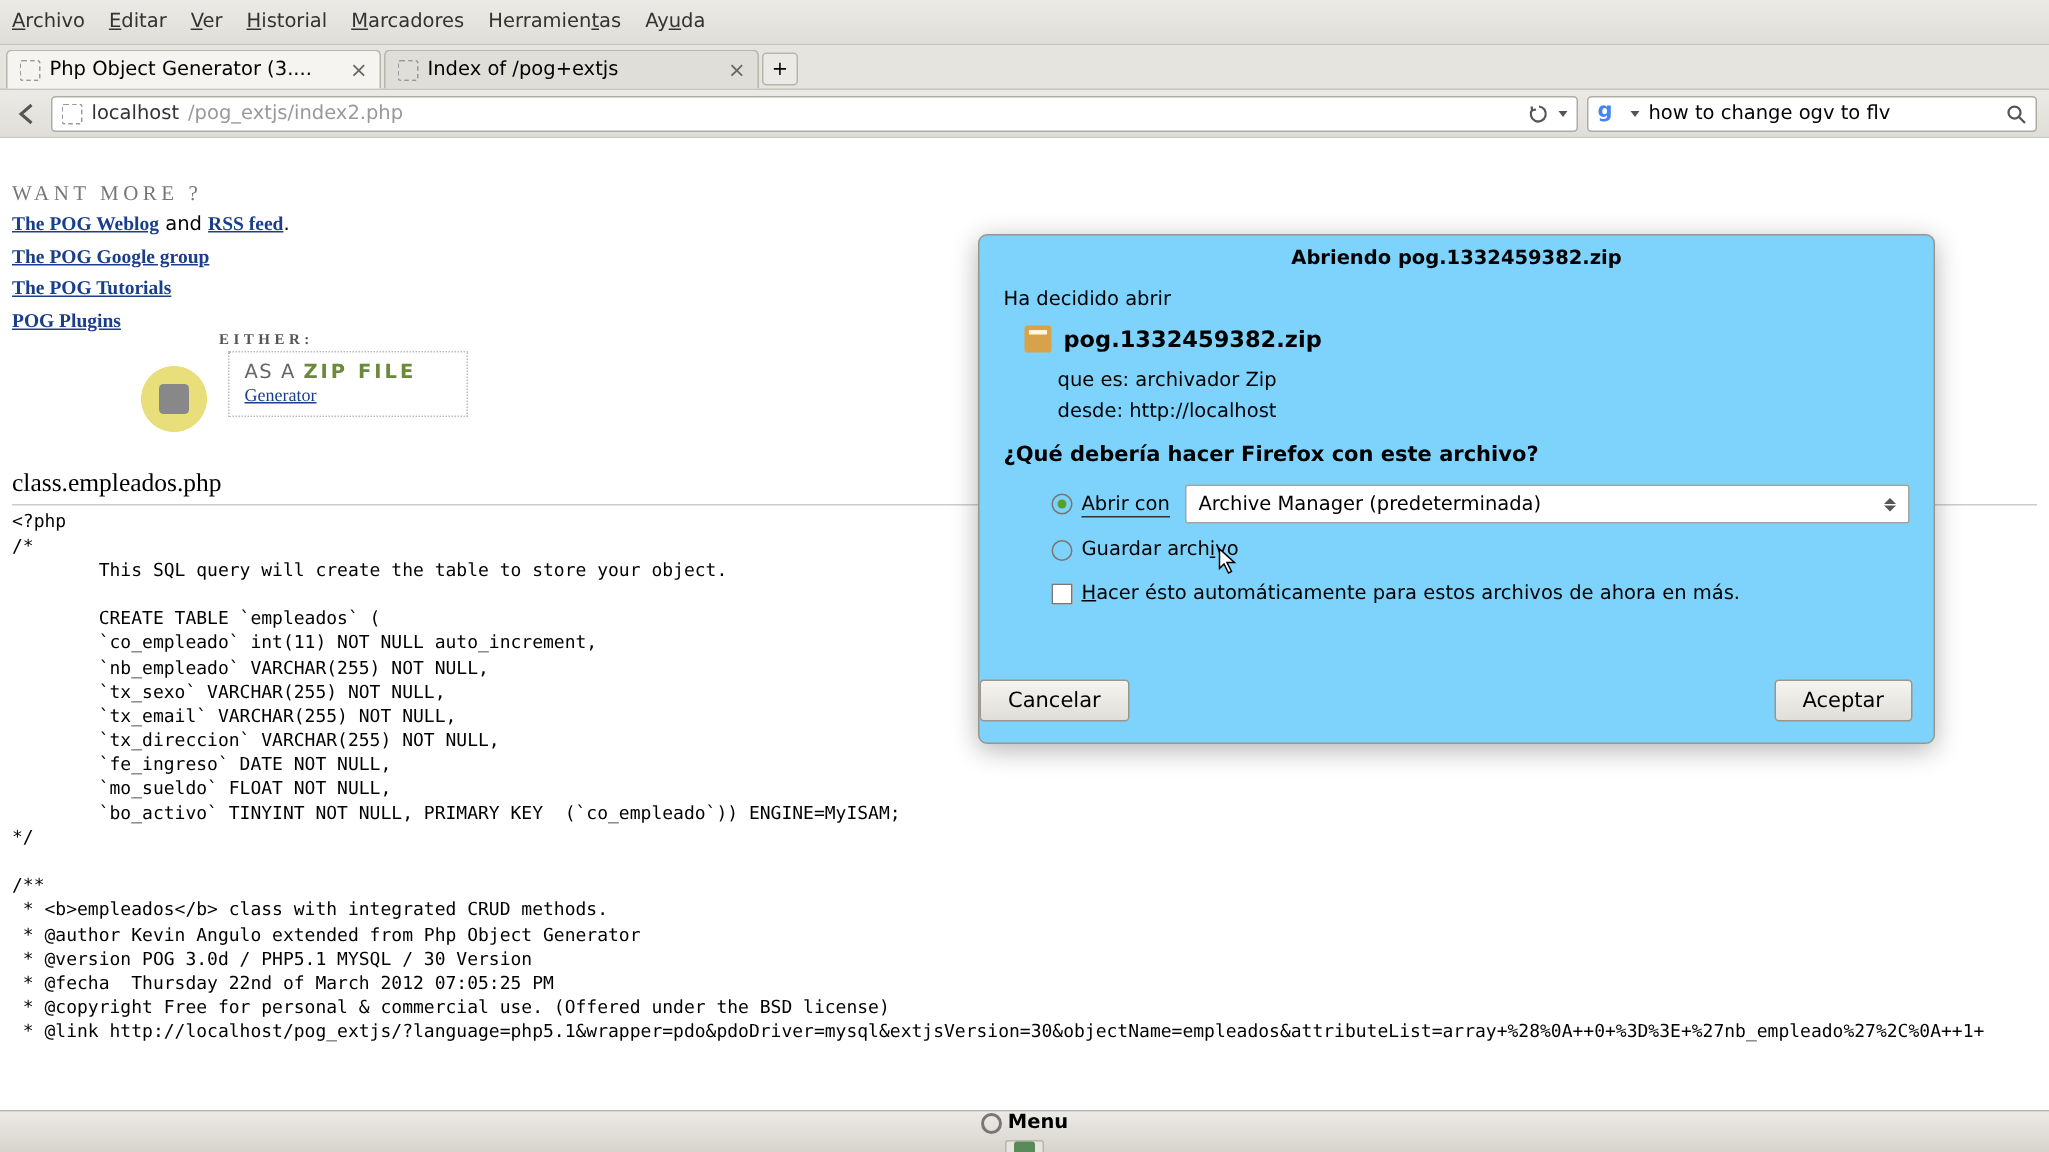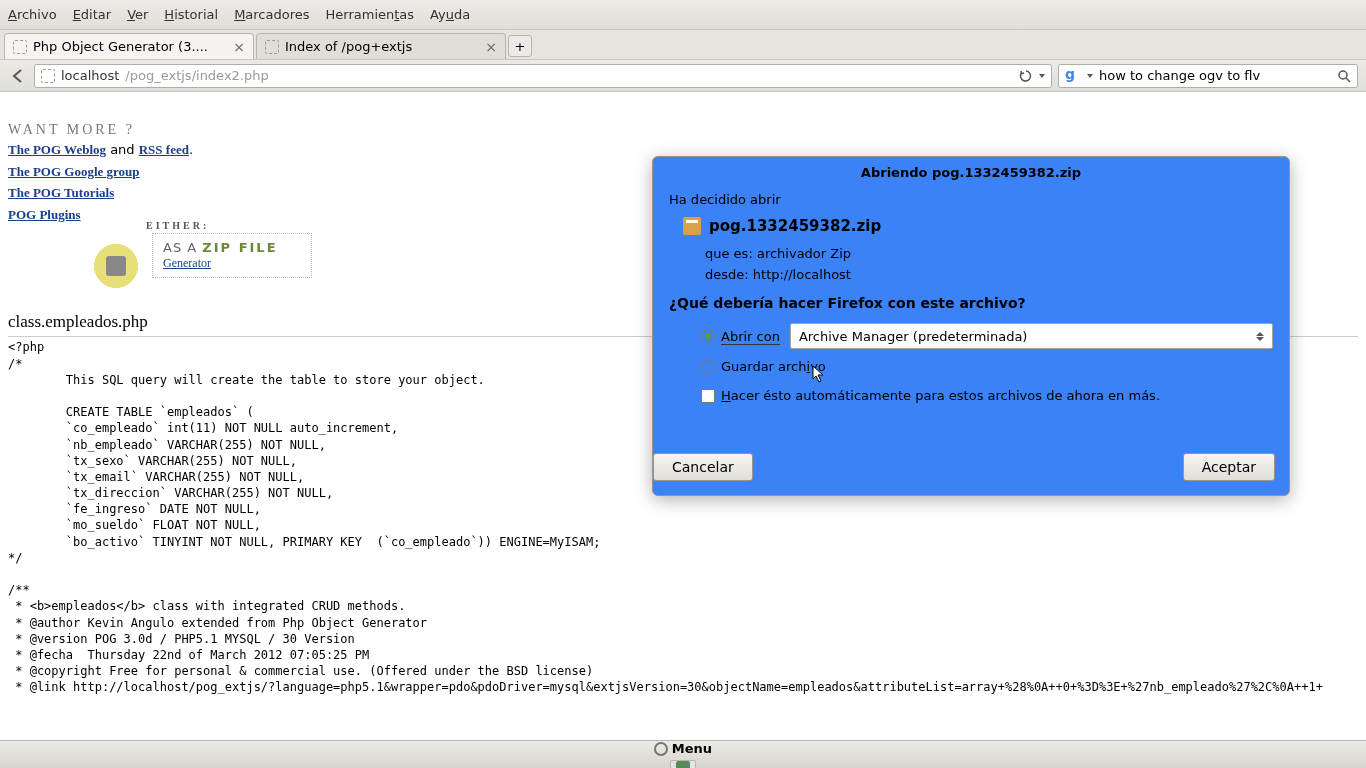--- a/index.html
+++ b/index.html
@@ -44,21 +44,21 @@
 .gearbadge .db { position:absolute; top:18px; left:18px; width:20px; height:20px; background:#888; border-radius:3px; }
 .eitherbox { border:1px dotted #bbb; padding:6px 10px; width:160px; }
 .eitherbox .zip { font-family:Georgia,serif; font-size:10px; letter-spacing:1px; color:#666; }
 .eitherbox .zip b { color:#6a8a3a; letter-spacing:2px; }
 .eitherbox a { font-family:Georgia,serif; font-size:12px; }
 .either-label { font-family:Georgia,serif; font-size:10px; letter-spacing:3px; color:#555; font-weight:bold; margin-bottom:20px; }
 .fname { font-family:Georgia,serif; font-size:17px; margin-top:18px; }
 .code { font-family:"DejaVu Sans Mono",monospace; font-size:12px; white-space:pre; border-top:1px solid #ccc; margin-top:4px; padding-top:2px; line-height:1.35; }
 
 
-.dialog { position:absolute; top:156px; left:652px; width:638px; background:#3b82f6; border:1px solid #9a968d; border-radius:6px; box-shadow:0 4px 18px rgba(0,0,0,.3); padding:0; }
+.dialog { position:absolute; top:156px; left:652px; width:638px; background:#7dd3fc; border:1px solid #9a968d; border-radius:6px; box-shadow:0 4px 18px rgba(0,0,0,.3); padding:0; }
 .dialog .title { text-align:center; font-weight:bold; padding:8px 0 10px 0; }
 .dialog .body { padding:0 16px 14px 16px; }
 .dialog .line { margin:2px 0 10px 0; }
 .filebox { display:flex; align-items:center; gap:8px; margin-left:14px; margin-bottom:8px; }
 .fileicon { width:18px; height:18px; background:#d8a24a; border-radius:2px; position:relative; }
 .fileicon::after { content:""; position:absolute; top:3px; left:3px; right:3px; height:3px; background:#fff6e0; }
 .filebox b { font-size:15px; }
 .meta { margin-left:36px; font-size:14px; line-height:1.5; margin-bottom:10px; }
 .q { font-weight:bold; font-size:14px; margin-bottom:12px; }
 .opt { display:flex; align-items:center; gap:6px; margin-left:32px; margin-bottom:10px; }

